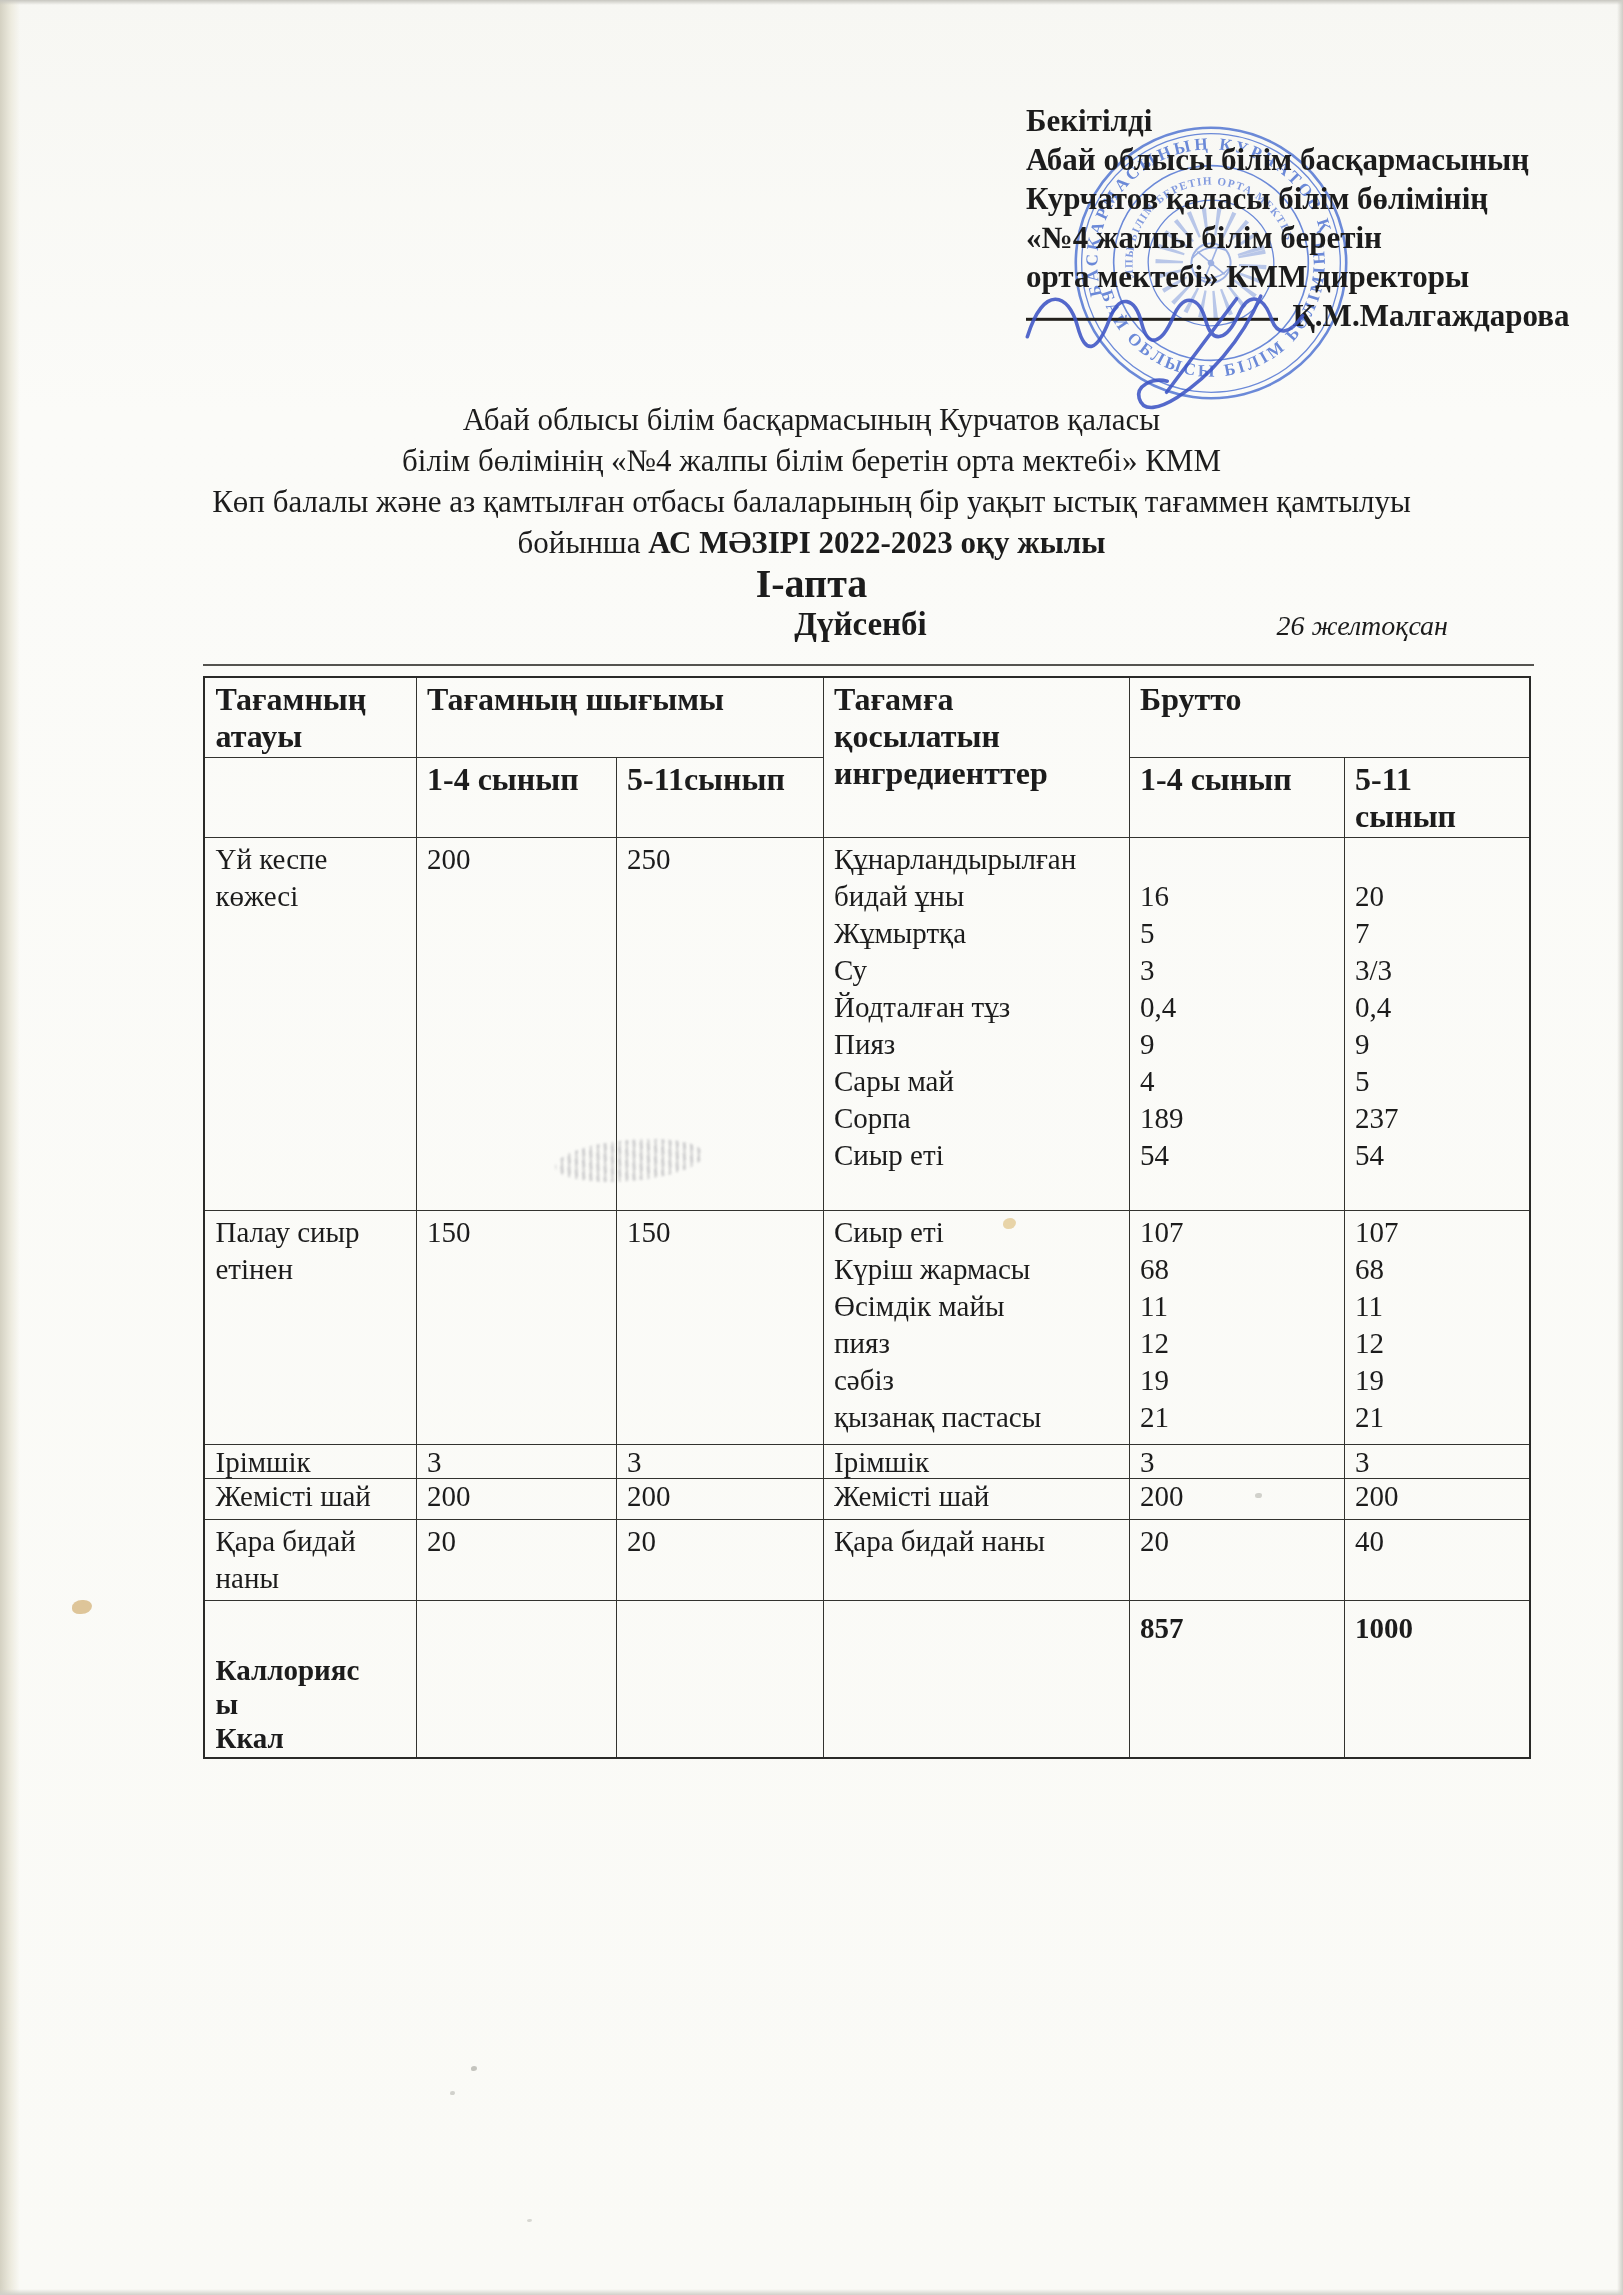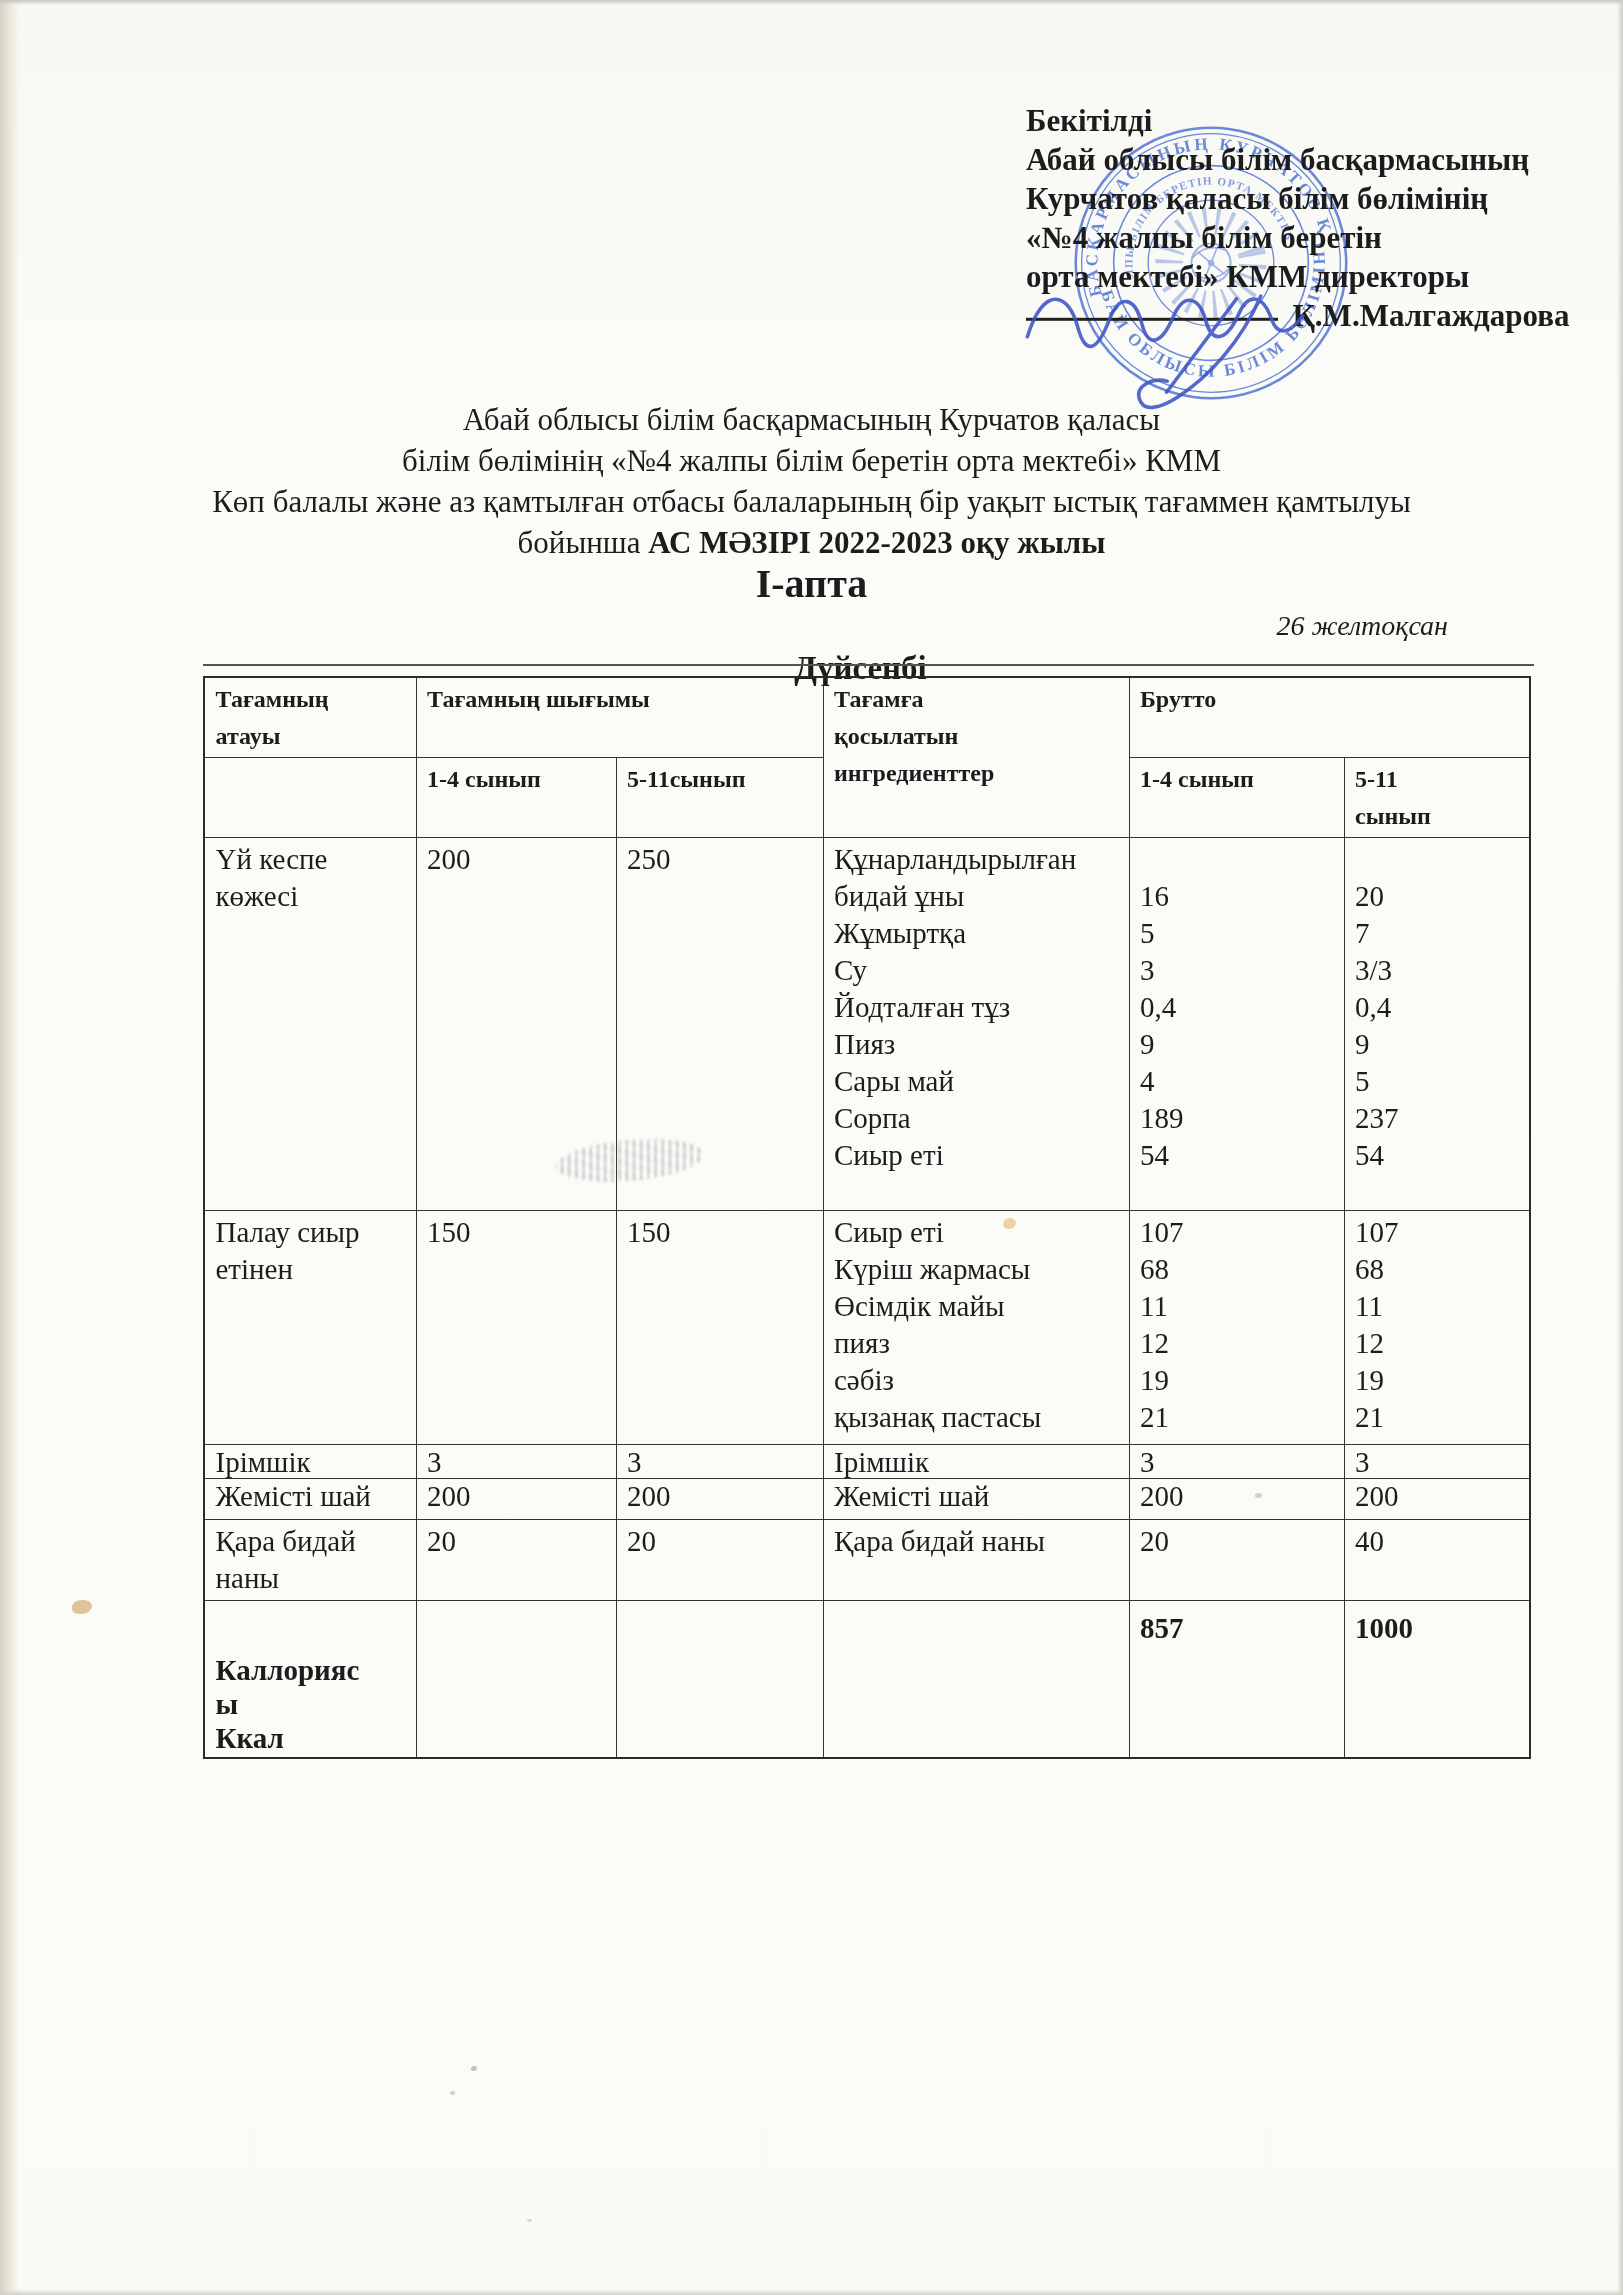--- a/index.html
+++ b/index.html
@@ -36,37 +36,37 @@
 
   
   .signature { position:absolute; left:1011px; top:258px; width:340px; height:177px; z-index:4; }
 
   
   .title-block { position:absolute; left:0; top:399px; width:1623px; text-align:center;
     font-size:31px; line-height:41px; z-index:2;font-family:Liberation Serif, serif; }
   .t-bold { font-weight:bold; }
   .week-line { font-weight:bold; font-size:40px; }
   .day-line { position:relative; font-weight:bold; font-size:33px; }
-  .day-word { display:inline-block; transform:translateX(49px);margin-top:44px; }
+  .day-word { display:inline-block; transform:translateX(49px); }
   .date-word { position:absolute; right:175px; top:1.3px; font-weight:normal;
     font-style:italic; font-size:28px; }
 
   
   .table-topline { position:absolute; left:203px; top:664px; width:1331px; height:2px;
     background:#54534f; z-index:2; }
   .menu-table {
     position:absolute; left:203px; top:676px; width:1327px; z-index:2;
     border-collapse:collapse; table-layout:fixed; font-size:29px;
     border:2.6px solid #2a2a28;
   }
   .menu-table th, .menu-table td {
     border:1.3px solid #33332f; vertical-align:top; text-align:left;
     padding:2.6px 10.5px; line-height:37px; overflow:hidden;
   }
-  .menu-table th { font-size:24px; font-weight:bold; }
+  .menu-table th { font-size:32px; font-weight:bold; }
   tr.hr-a  { height:75px; } tr.hr-b  { height:77px; }
   tr.r-d1  { height:373px; } tr.r-d2  { height:234px;margin-left:28px; }
   tr.r-s1  { height:34px;  } tr.r-s2  { height:41px;  }
   tr.r-br  { height:73px; } tr.r-kc  { height:145px; }
   tr.compact td { line-height:30px; padding-top:1.3px; padding-bottom:1.3px; }
   td.kcal-name { font-weight:bold; padding-top:52px; line-height:34px; }
   td.kcal-val  { font-weight:bold; padding-top:9.2px; }
 
   
   .smudge { position:absolute; left:555px; top:1140px; width:149px; height:41px;

